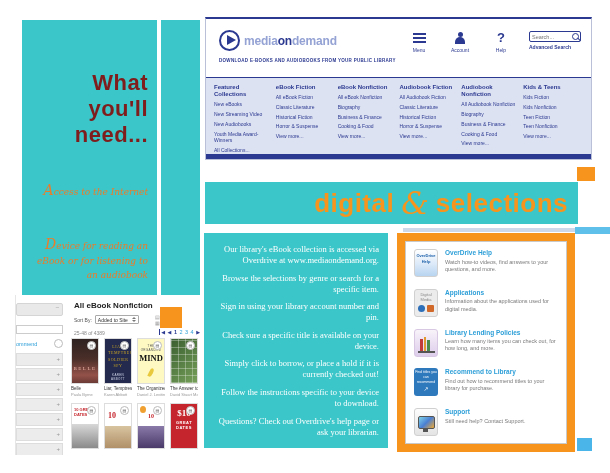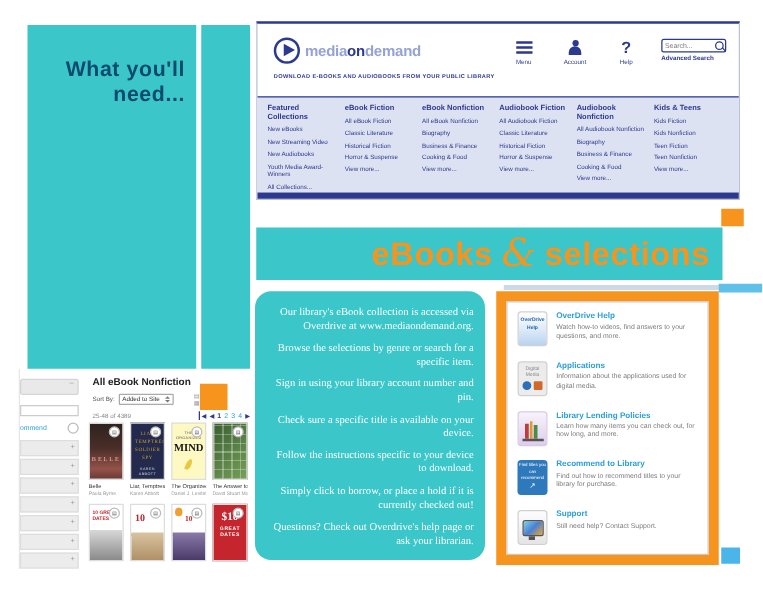--- a/index.html
+++ b/index.html
@@ -3,21 +3,21 @@
 <meta charset="utf-8">
 <style>
   html,body{margin:0;padding:0;background:#fff;}
   .canvas{position:relative;width:610px;height:473px;background:#ffffff;overflow:hidden;
           font-family:"Liberation Sans",sans-serif;}
 
   
   .left-panel{position:absolute;left:22px;top:20px;width:178px;height:285px;background:#3bc6c9;}
   .lp-divider{position:absolute;left:135px;top:0;width:4px;height:100%;background:#ffffff;}
   .lp-content{position:absolute;left:0;top:0;width:135px;box-sizing:border-box;padding:26px 9px 0 6px;text-align:right;}
-  .lp-title{color:#0c4a6e;font-weight:bold;font-size:17px;line-height:1.18;letter-spacing:.5px;}
+  .lp-title{color:#7f1d1d;font-weight:bold;font-size:22px;line-height:1.18;letter-spacing:.5px;margin-top:24px;}
   .lp-item{margin-top:32px;color:#ee7b27;font-family:"DejaVu Serif",serif;font-style:italic;
            font-size:9px;line-height:1.55;}
   .lp-item .ini{font-size:14px;}
 
   
   .sq1{position:absolute;left:160px;top:307px;width:22px;height:21px;background:#f7941d;z-index:5;}
   .sq2{position:absolute;left:577px;top:167px;width:18px;height:14px;background:#f7941d;}
   .sq3{position:absolute;left:577px;top:438px;width:15px;height:13px;background:#4ab5e8;z-index:6;}
   .strip-gray{position:absolute;left:403px;top:228px;width:207px;height:4px;background:#cdd9ea;}
   .strip-blue{position:absolute;left:575px;top:227px;width:35px;height:7px;background:#5fc0ea;}
@@ -60,21 +60,21 @@
 
   
   .banner{position:absolute;left:205px;top:182px;width:373px;height:42px;background:#3bc6c9;
           display:flex;align-items:center;justify-content:flex-end;padding-right:10px;box-sizing:border-box;}
   .banner .word{color:#f7941d;font-weight:bold;font-size:26px;letter-spacing:.5px;}
   .banner .amp{color:#f7941d;font-family:"DejaVu Serif",serif;font-style:italic;font-size:31px;margin:0 7px;font-weight:normal;}
 
   
   .instructions{position:absolute;left:204px;top:233px;width:184px;height:215px;background:#3bc6c9;
                 color:#fff;font-family:"Liberation Serif",serif;font-size:8.5px;text-align:right;
-                padding:11px 9px 0 9px;box-sizing:border-box;line-height:1.3;border-radius:13px;}
+                padding:11px 9px 0 9px;box-sizing:border-box;line-height:1.3;}
   .instructions p{margin:0 0 6.5px 0;}
 
   
   .helpbox{position:absolute;left:397px;top:233px;width:178px;height:219px;background:#f7941d;
            padding:8px;box-sizing:border-box;z-index:4;}
   .helpbox-inner{background:#fff;border:1px solid #c9c9c9;width:100%;height:100%;box-sizing:border-box;
                  padding:7px 8px;display:flex;flex-direction:column;justify-content:space-between;}
   .help-item{display:flex;gap:7px;align-items:flex-start;}
   .tile{width:24px;height:28px;border-radius:3px;flex-shrink:0;box-sizing:border-box;overflow:hidden;}
   .tile-od{background:linear-gradient(180deg,#ffffff 0%,#dbe9f8 55%,#b8d4f0 100%);border:1px solid #d0d0d0;
@@ -168,20 +168,22 @@
   .r4 .sub{font-size:4px;letter-spacing:.5px;margin-top:2px;font-weight:bold;}
 </style>
 </head>
 <body>
 
 <div class="canvas">
 
   <div class="left-panel">
     <div class="lp-content">
       <div class="lp-title">What you'll need...</div>
+      <div class="lp-item"><span class="ini">A</span><span>ccess to the Internet</span></div>
+      <div class="lp-item"><span class="ini">D</span><span>evice for reading an eBook or for listening to an audiobook</span></div>
     </div>
     <div class="lp-divider"></div>
   </div>
 
   <div class="sq1"></div>
   <div class="sq2"></div>
   <div class="strip-gray"></div>
   <div class="strip-blue"></div>
   <div class="sq3"></div>
 
@@ -269,32 +271,32 @@
         <div class="nav-link">Kids Nonfiction</div>
         <div class="nav-link">Teen Fiction</div>
         <div class="nav-link">Teen Nonfiction</div>
         <div class="nav-link">View more...</div>
       </div>
     </div>
     <div class="site-bottom"></div>
   </div>
 
   <div class="banner">
-    <span class="word">eBooks</span>
+    <span class="word">digital</span>
     <span class="amp">&amp;</span>
     <span class="word">selections</span>
   </div>
 
   <div class="instructions">
     <p>Our library's eBook collection is accessed via Overdrive at www.mediaondemand.org.</p>
     <p>Browse the selections by genre or search for a specific item.</p>
     <p>Sign in using your library account number and pin.</p>
     <p>Check sure a specific title is available on your device.</p>
+    <p>Simply click to borrow, or place a hold if it is currently checked out!</p>
     <p>Follow the instructions specific to your device to download.</p>
-    <p>Simply click to borrow, or place a hold if it is currently checked out!</p>
     <p>Questions? Check out Overdrive's help page or ask your librarian.</p>
   </div>
 
   <div class="helpbox">
     <div class="helpbox-inner">
       <div class="help-item">
         <div class="tile tile-od">OverDrive Help</div>
         <div class="help-text">
           <div class="t">OverDrive Help</div>
           <div class="d">Watch how-to videos, find answers to your questions, and more.</div>

